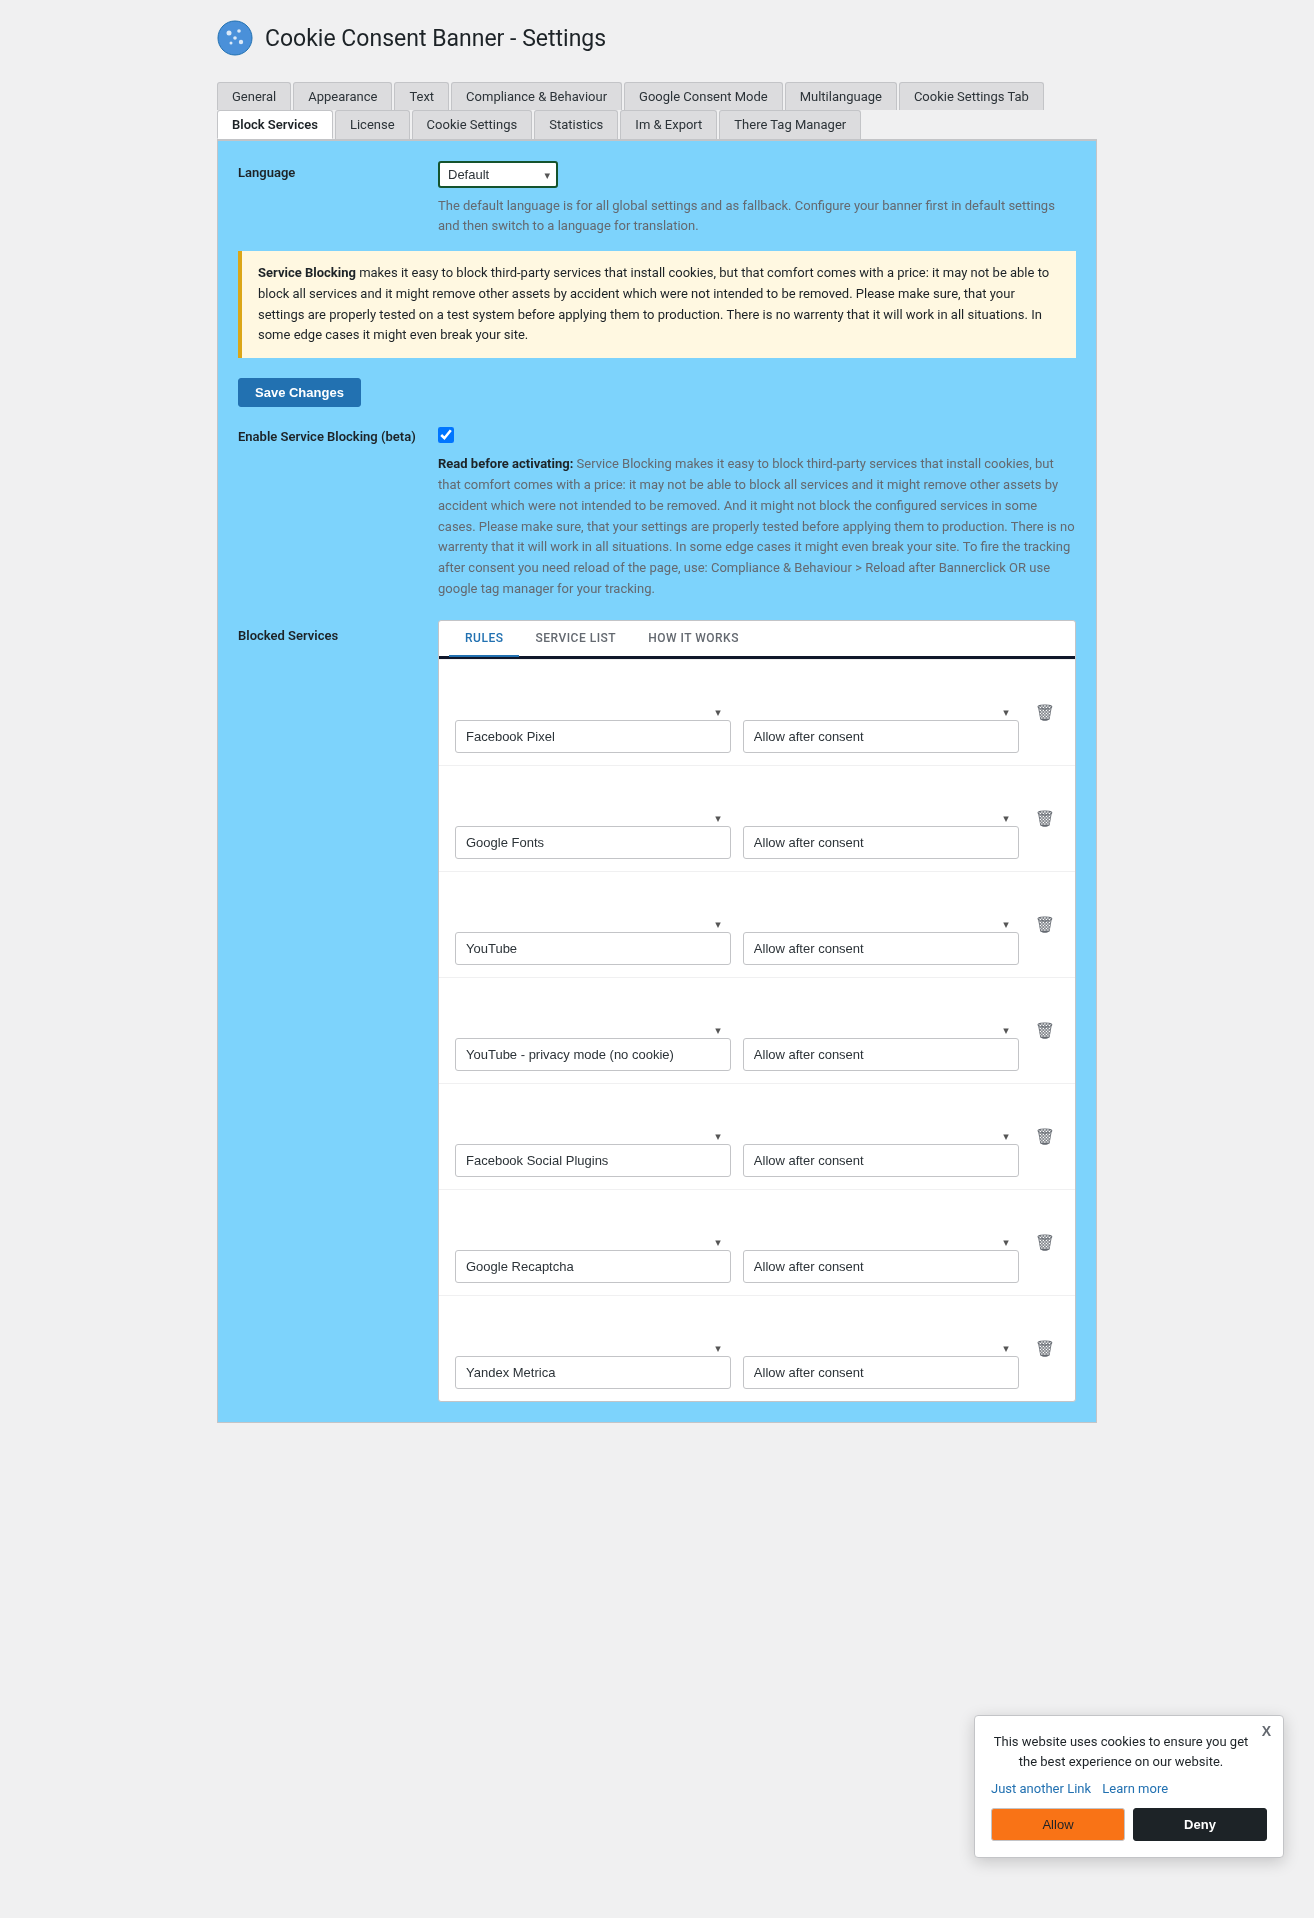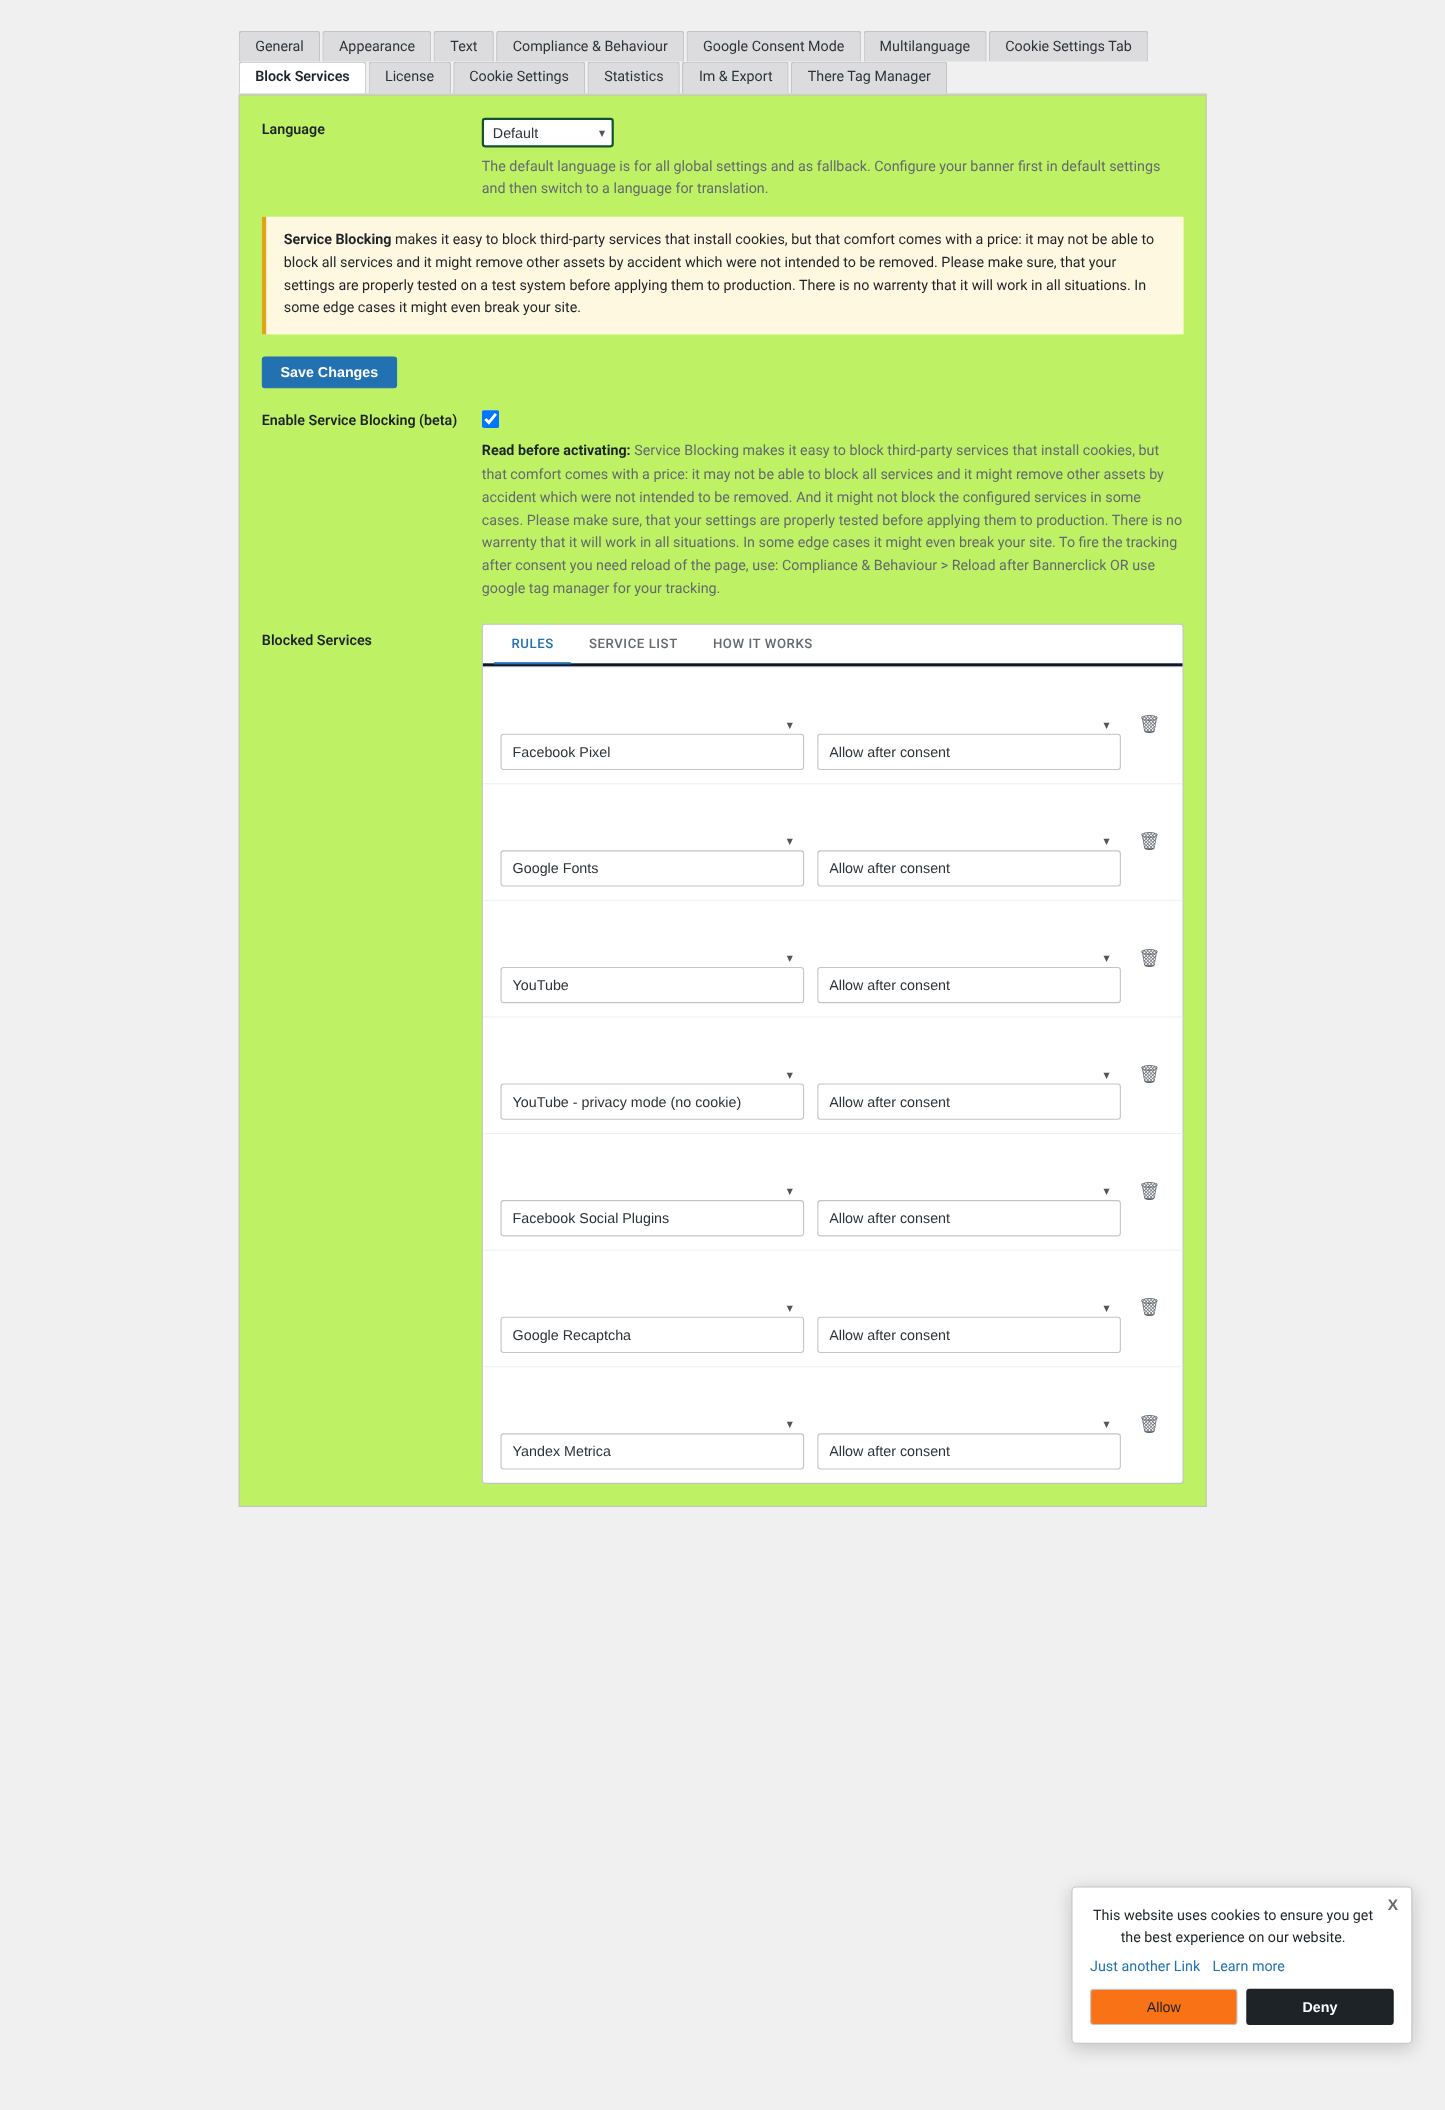--- a/index.html
+++ b/index.html
@@ -47,21 +47,21 @@
     .tab.active {
       background: #fff;
       border-bottom: 1px solid #fff;
       color: #1d2327;
       font-weight: 600;
       position: relative;
       z-index: 2;
     }
     
     .content-area {
-      background: #bef264;
+      background: #7dd3fc;
       border: 1px solid #c3c4c7;
       padding: 20px;
     }
     
     .form-row {
       display: flex;
       align-items: flex-start;
       margin-bottom: 16px;
     }
     .form-label {
@@ -339,20 +339,31 @@
       background: #f0f0f1;
       padding-top: 8px;
       padding-left: 0;
     }
   </style>
 </head>
 <body>
 
 <div class="page-wrapper">
 
+  <div class="page-header">
+    <svg class="page-icon" viewBox="0 0 36 36" fill="none" xmlns="http://www.w3.org/2000/svg">
+      <circle cx="18" cy="18" r="17" fill="#4a90d9" stroke="#2271b1" stroke-width="1"></circle>
+      <circle cx="12" cy="13" r="2.5" fill="#fff" opacity="0.8"></circle>
+      <circle cx="22" cy="11" r="1.8" fill="#fff" opacity="0.8"></circle>
+      <circle cx="24" cy="22" r="2.2" fill="#fff" opacity="0.8"></circle>
+      <circle cx="14" cy="23" r="1.5" fill="#fff" opacity="0.8"></circle>
+      <circle cx="18" cy="18" r="1.8" fill="#fff" opacity="0.8"></circle>
+    </svg>
+    <h1 class="page-title">Cookie Consent Banner - Settings</h1>
+  </div>
 
   <div class="tabs-combined">
     <a class="tab">General</a>
     <a class="tab">Appearance</a>
     <a class="tab">Text</a>
     <a class="tab">Compliance &amp; Behaviour</a>
     <a class="tab">Google Consent Mode</a>
     <a class="tab">Multilanguage</a>
     <a class="tab">Cookie Settings Tab</a>
     <a class="tab active">Block Services</a>

